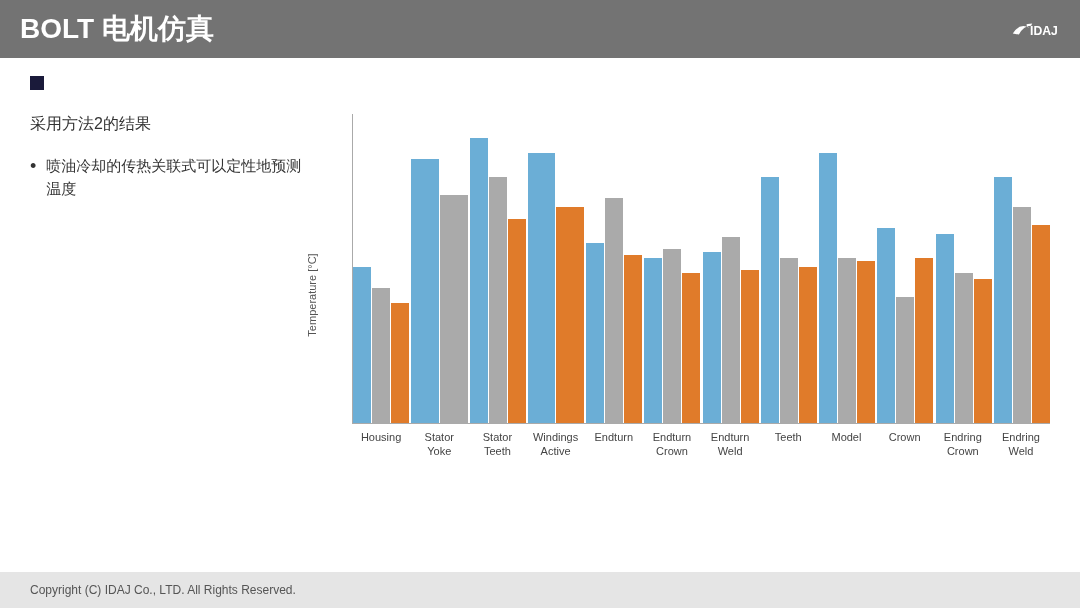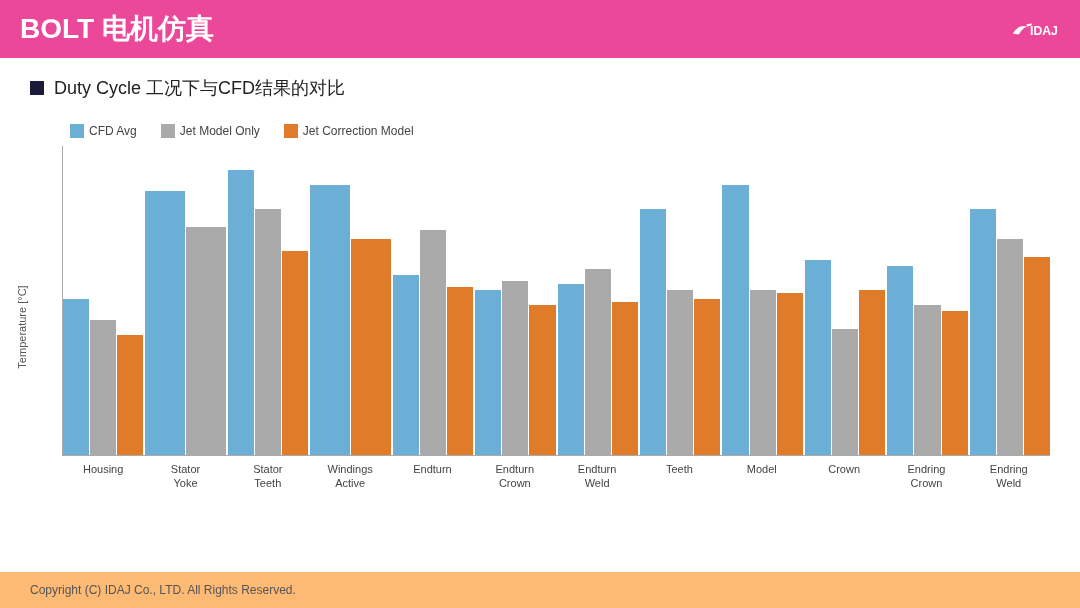--- a/index.html
+++ b/index.html
@@ -7,21 +7,21 @@
       width: 1080px;
       height: 608px;
       font-family: 'Arial', sans-serif;
       background: #ffffff;
       overflow: hidden;
       position: relative;
     }
 
     
     #header {
-      background: #ec4899;
+      background: #737373;
       height: 58px;
       display: flex;
       align-items: center;
       justify-content: space-between;
       padding: 0 20px;
     }
     #header-title {
       color: white;
       font-size: 28px;
       font-weight: bold;
@@ -180,21 +180,21 @@
       padding-top: 4px;
     }
 
     
     #footer {
       position: absolute;
       bottom: 0;
       left: 0;
       right: 0;
       height: 36px;
-      background: #fdba74;
+      background: #e5e5e5;
       display: flex;
       align-items: center;
       padding: 0 30px;
       font-size: 12px;
       color: #555;
     }
   </style>
 </head>
 <body>
 
@@ -206,42 +206,34 @@
       <path d="M5 28 Q18 8 35 18 Q22 10 40 10 L38 14 Q24 14 16 30 Z" fill="white"></path>
       <text x="36" y="30" font-size="22" font-weight="bold" fill="white" font-family="Arial">IDAJ</text>
     </svg>
   </div>
 </div>
 
 <div id="main">
 
   <div id="section-title">
     <div class="section-bullet"></div>
-    <span>Duty Cycle 工况下与CFD结果的对比</span>
   </div>
 
   <div id="content">
 
+    <div id="left-panel">
+      <div id="method-label">采用方法2的结果</div>
+      <div id="bullet-point">
+        <span class="bullet-dot">•</span>
+        <span>喷油冷却的传热关联式可以定性地预测温度</span>
+      </div>
+    </div>
 
     <div id="chart-area">
 
-      <div id="legend">
-        <div class="legend-item">
-          <div class="legend-box" style="background:#6baed6;"></div>
-          <span>CFD Avg</span>
-        </div>
-        <div class="legend-item">
-          <div class="legend-box" style="background:#aaa;"></div>
-          <span>Jet Model Only</span>
-        </div>
-        <div class="legend-item">
-          <div class="legend-box" style="background:#e07b2a;"></div>
-          <span>Jet Correction Model</span>
-        </div>
-      </div>
 
       <div id="chart-container">
         <span id="y-axis-label">Temperature [°C]</span>
         <div id="bars-area">
             <div class="group">
               <div class="bar bar-blue" style="height: 156px;"></div>
               <div class="bar bar-gray" style="height: 135px;"></div>
               <div class="bar bar-orange" style="height: 120px;"></div>
             </div>
             <div class="group">

